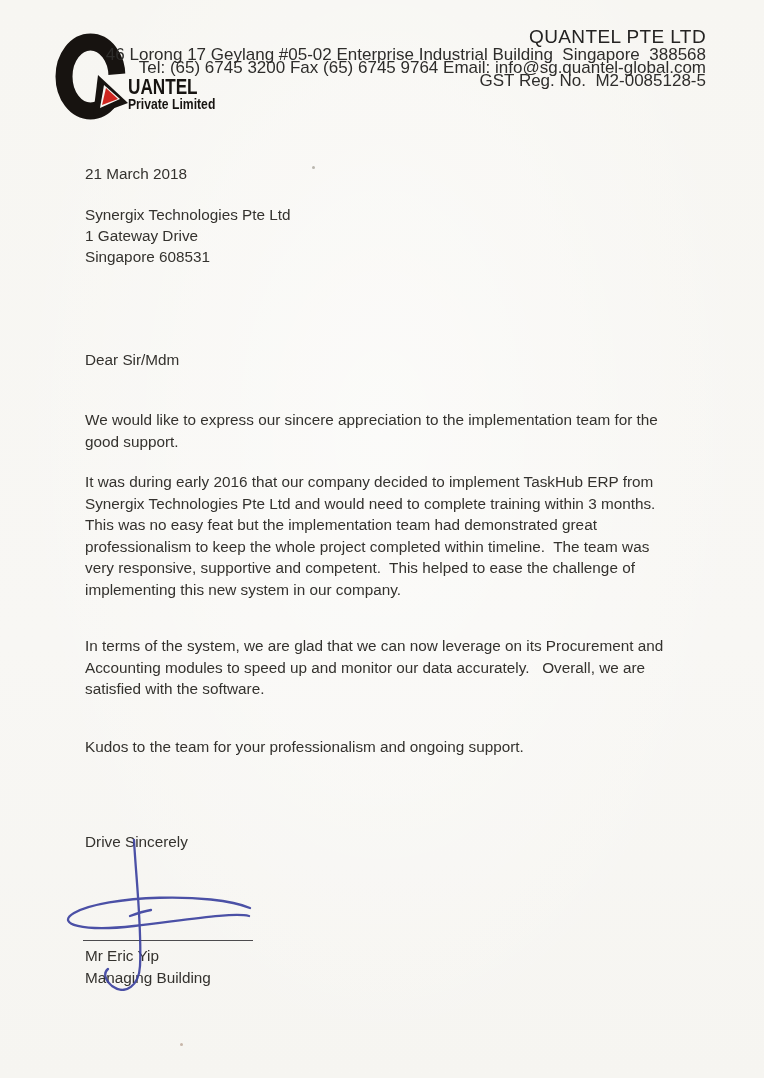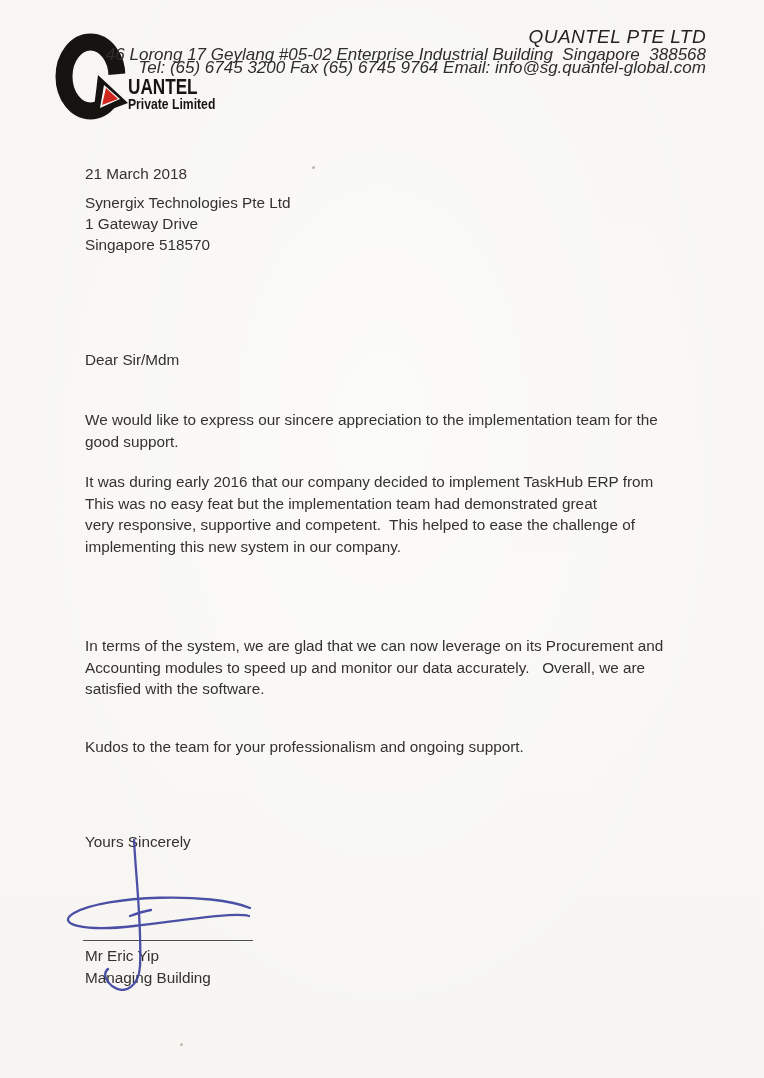--- a/index.html
+++ b/index.html
@@ -14,21 +14,21 @@
     background:#f8f7f3;
     background-image:
       radial-gradient(ellipse at 50% 40%, rgba(255,255,255,.5), rgba(0,0,0,0) 70%),
       linear-gradient(180deg,#f7f6f2 0%,#f8f7f4 60%,#f6f5f1 100%);
     overflow:hidden;
     color:#33312d;
   }
   
   .head-right{
     position:absolute; top:26px; right:58px;
-    text-align:right; color:#2b2a28;font-style:italic;
+    text-align:right; color:#2b2a28;
   }
   .company-name{
     font-size:19px; line-height:22px; letter-spacing:.4px; color:#242322;
     white-space:pre;
   }
   .head-line{
     font-size:17px; line-height:13.2px; white-space:pre; color:#2e2d2b;
   }
   
   .logo{
@@ -80,60 +80,63 @@
       <polygon points="57,58 69,69 53,75" fill="#cf2620"></polygon>
     </svg>
     <div class="wordmark">UANTEL</div>
     <div class="logo-subtitle">Private Limited</div>
   </div>
 
   <div class="head-right">
     <div class="company-name">QUANTEL PTE LTD</div>
     <div class="head-line">46 Lorong 17 Geylang #05-02 Enterprise Industrial Building  Singapore  388568</div>
     <div class="head-line">Tel: (65) 6745 3200 Fax (65) 6745 9764 Email: info@sg.quantel-global.com</div>
+    <div class="head-line">GST Reg. No.  M2-0085128-5</div>
   </div>
 
   <div class="block" style="top:163px">
     <div class="tline">21 March 2018</div>
   </div>
 
-  <div class="block addr" style="top:193px">
+  <div class="block addr" style="top:205px">
     <div class="tline">Synergix Technologies Pte Ltd</div>
     <div class="tline">1 Gateway Drive</div>
-    <div class="tline">Singapore 518570</div>
+    <div class="tline">Singapore 608531</div>
   </div>
 
   <div class="block" style="top:349px">
     <div class="tline">Dear Sir/Mdm</div>
   </div>
 
   <div class="block" style="top:409px">
     <div class="tline">We would like to express our sincere appreciation to the implementation team for the</div>
     <div class="tline">good support.</div>
   </div>
 
   <div class="block" style="top:471px">
     <div class="tline">It was during early 2016 that our company decided to implement TaskHub ERP from</div>
+    <div class="tline">Synergix Technologies Pte Ltd and would need to complete training within 3 months.</div>
     <div class="tline">This was no easy feat but the implementation team had demonstrated great</div>
+    <div class="tline">professionalism to keep the whole project completed within timeline.  The team was</div>
     <div class="tline">very responsive, supportive and competent.  This helped to ease the challenge of</div>
     <div class="tline">implementing this new system in our company.</div>
   </div>
 
   <div class="block" style="top:736px">
     <div class="tline">Kudos to the team for your professionalism and ongoing support.</div>
   </div>
 
   <div class="block" style="top:635px">
     <div class="tline">In terms of the system, we are glad that we can now leverage on its Procurement and</div>
     <div class="tline">Accounting modules to speed up and monitor our data accurately.   Overall, we are</div>
     <div class="tline">satisfied with the software.</div>
   </div>
 
   <div class="block" style="top:831px">
-    <div class="tline">Yours Sincerely</div>
+    <div class="tline">Drive Sincerely</div>
   </div>
 
   <div class="sig-line"></div>
 
   <div class="block" style="top:945px">
     <div class="tline">Mr Eric Yip</div>
     <div class="tline">Managing Building</div>
   </div>
 
   <svg class="signature-svg" viewBox="0 0 240 175" aria-hidden="true">

